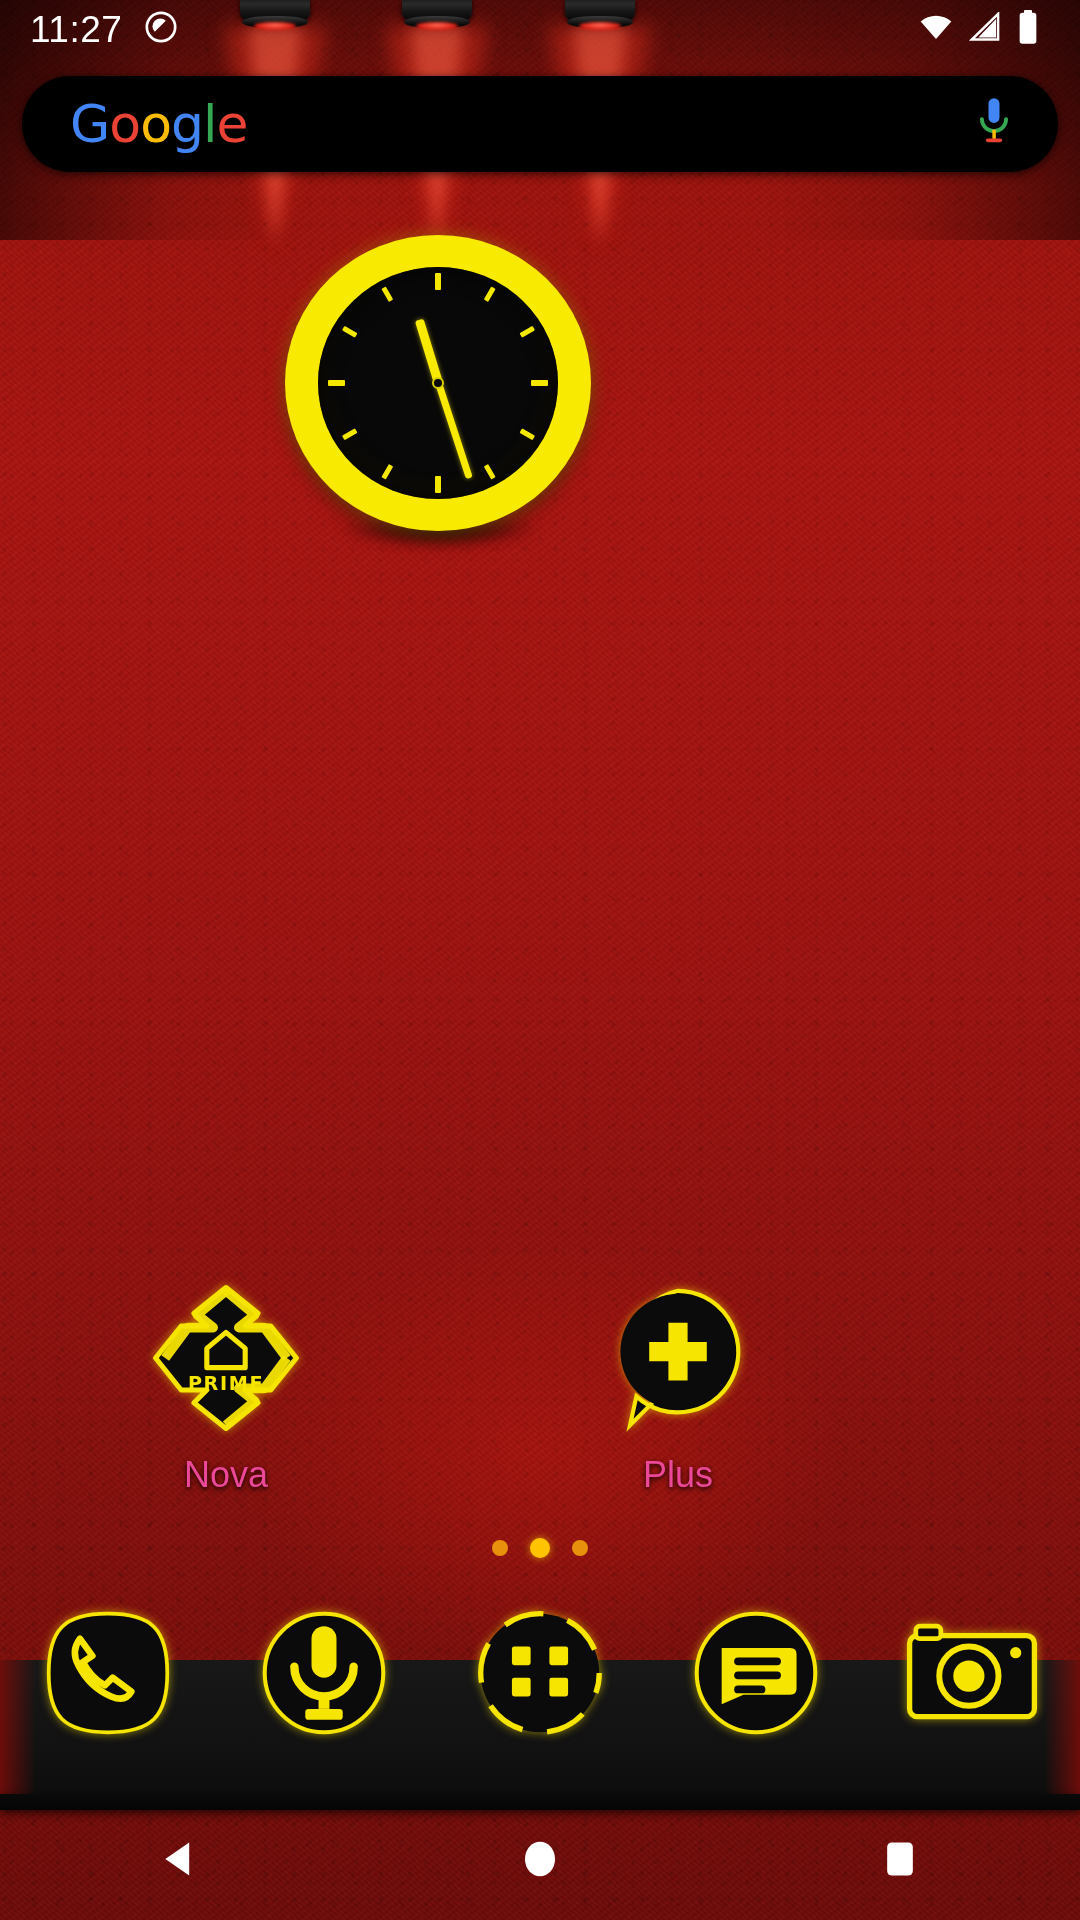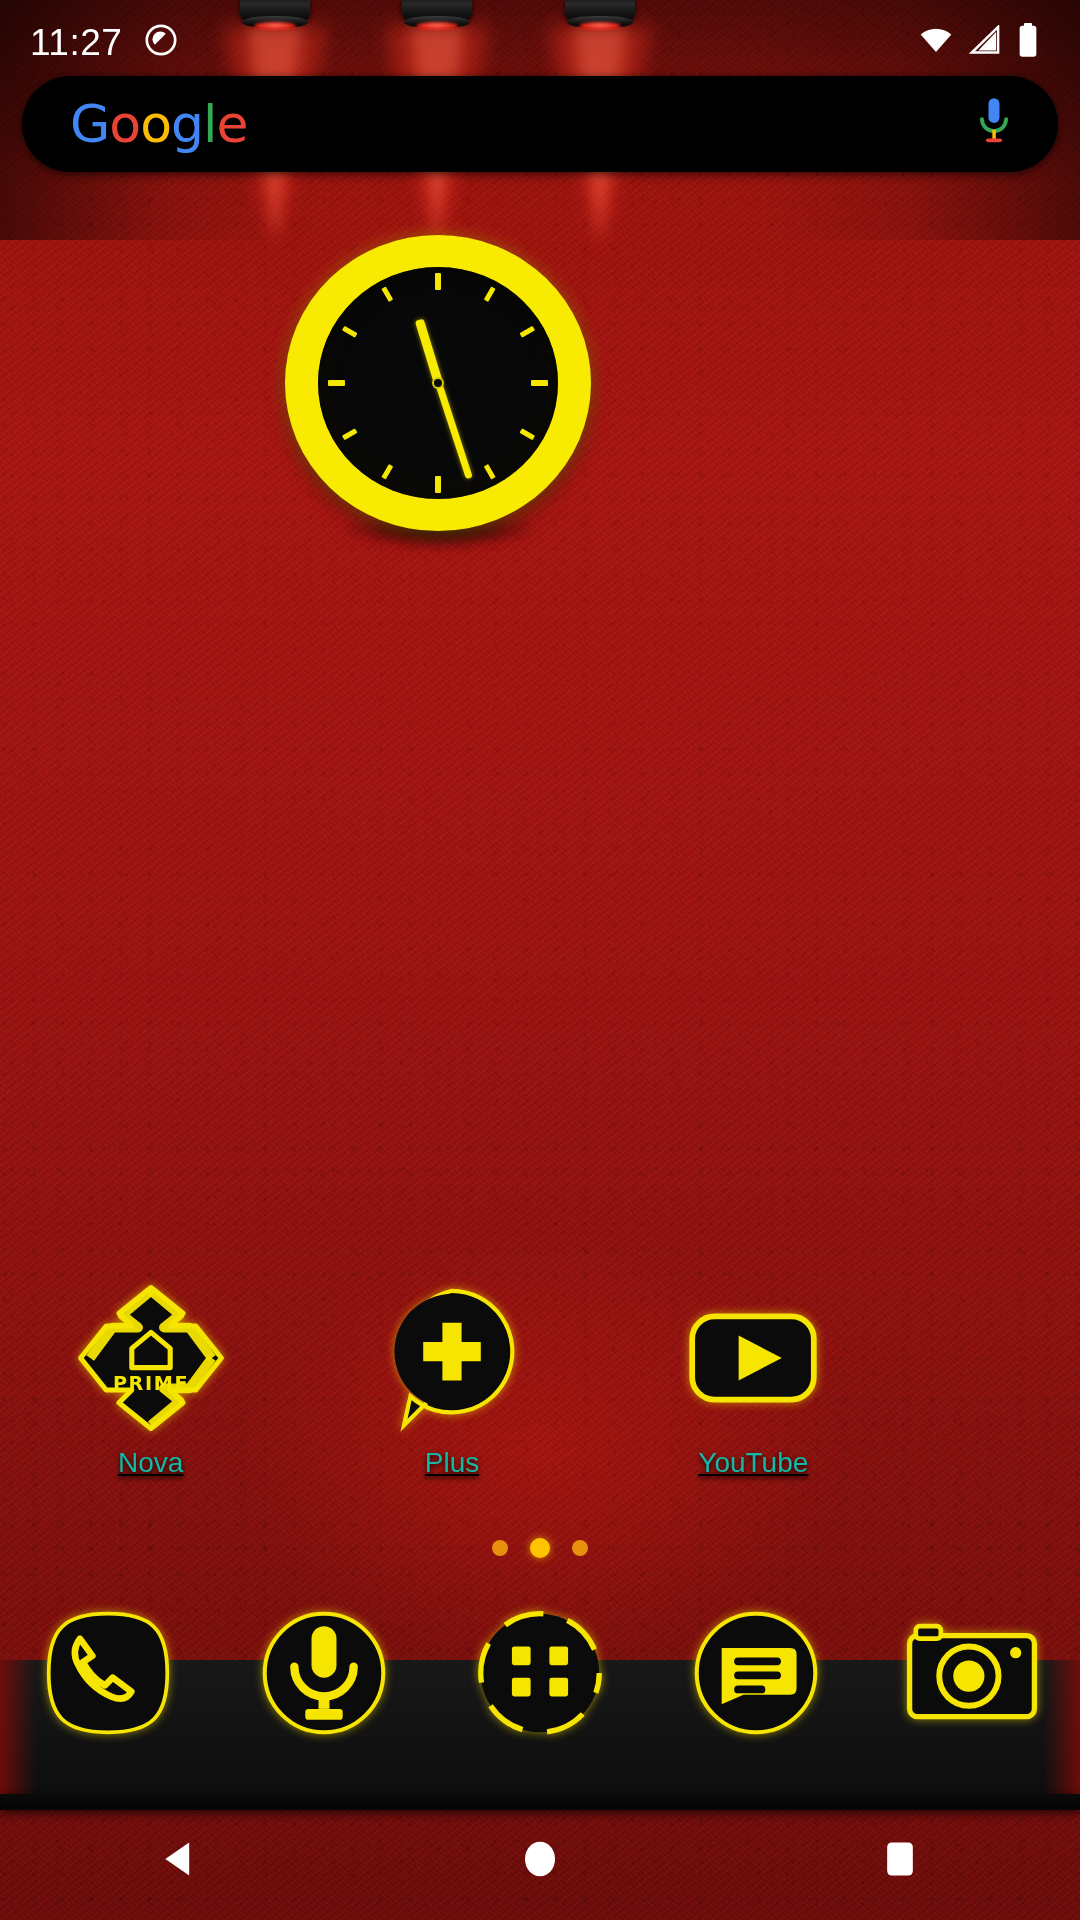--- a/index.html
+++ b/index.html
@@ -82,21 +82,21 @@
   #topshade{
     position:absolute; left:0; top:0; width:100%; height:240px; z-index:1;
     background:
       linear-gradient(90deg, rgba(0,0,0,.55) 0%, rgba(0,0,0,.12) 16%, rgba(0,0,0,0) 30%,
                              rgba(0,0,0,0) 70%, rgba(0,0,0,.12) 84%, rgba(0,0,0,.5) 100%),
       linear-gradient(180deg, rgba(0,0,0,.35), rgba(0,0,0,0) 80%);
   }
 
   
   #statusbar{
-    position:absolute; left:0; top:13px; width:1065px; height:58px; z-index:20;
+    position:absolute; left:0; top:0; width:1065px; height:58px; z-index:20;
     display:flex; align-items:center; justify-content:space-between;
     padding:0 26px 0 30px;
     color:#fff;
   }
   .sb-left{ display:flex; align-items:center; gap:22px; }
   #clock-text{ font-size:37px; font-weight:400; letter-spacing:.5px; line-height:1; }
   .sb-right{ display:flex; align-items:center; gap:16px; }
 
   
   #searchbar{
@@ -151,27 +151,27 @@
   #hand-hour{ width:9px; height:66px; margin-left:-4.5px; }
   #hand-cap{
     position:absolute; left:50%; top:50%; width:12px; height:12px;
     margin:-6px 0 0 -6px; border-radius:50%;
     background:#0a0a0a; border:2px solid #d8cc00;
   }
 
   
   #app-row{
     position:absolute; left:0; top:1278px; width:904px; z-index:12;
-    display:flex; justify-content:space-around; align-items:center;text-decoration:underline;
+    display:flex; justify-content:space-around; align-items:center;
   }
   .app-cell{ width:200px; display:flex; flex-direction:column; align-items:center; }
   .app-icon{ width:160px; height:160px; position:relative; display:flex;
              align-items:center; justify-content:center; }
   .app-label{
-    margin-top:10px; color:#14b8a6; font-size:28px; line-height:1.05;
+    margin-top:18px; color:#ec4899; font-size:36px; line-height:1.05;
     text-shadow:0 2px 5px rgba(0,0,0,.95); white-space:nowrap;
   }
 
   
   #page-dots{
     position:absolute; left:0; top:1538px; width:1080px; z-index:12;
     display:flex; justify-content:center; align-items:center; gap:22px;
   }
   .dot{ width:16px; height:16px; border-radius:50%; background:#e8910c; }
   .dot.active{ width:20px; height:20px; background:#ffc400;
@@ -340,29 +340,20 @@
       <svg width="160" height="160" viewBox="0 0 100 100">
         <path d="M50 8 a38 38 0 1 1 -26 66 L20 92 L36 76 A38 38 0 0 1 50 8 Z" fill="#0b0b0b" stroke="#f5e500" stroke-width="2.6"></path>
         <circle cx="50" cy="46" r="36" fill="#0b0b0b"></circle>
         <path d="M44 28 h12 v12 h12 v12 h-12 v12 h-12 v-12 h-12 v-12 h12 z" fill="#f5e500"></path>
       </svg>
     </div>
     <div class="app-label">Plus</div>
   </div>
 
 
-  <div class="app-cell">
-    <div class="app-icon glow">
-      <svg width="160" height="160" viewBox="0 0 100 100">
-        <rect x="12" y="24" width="76" height="52" rx="14" fill="#0b0b0b" stroke="#f5e500" stroke-width="3.6"></rect>
-        <path d="M41 36 L68 50 L41 64 Z" fill="#f5e500"></path>
-      </svg>
-    </div>
-    <div class="app-label">YouTube</div>
-  </div>
 
 </div>
 
 <div id="page-dots">
     <span class="dot" style="background: rgb(232, 145, 12);"></span>
     <span class="dot active" style="background: rgb(255, 196, 0);"></span>
     <span class="dot" style="background: rgb(232, 145, 12);"></span>
   </div>
 
 <div id="dock-shelf">

